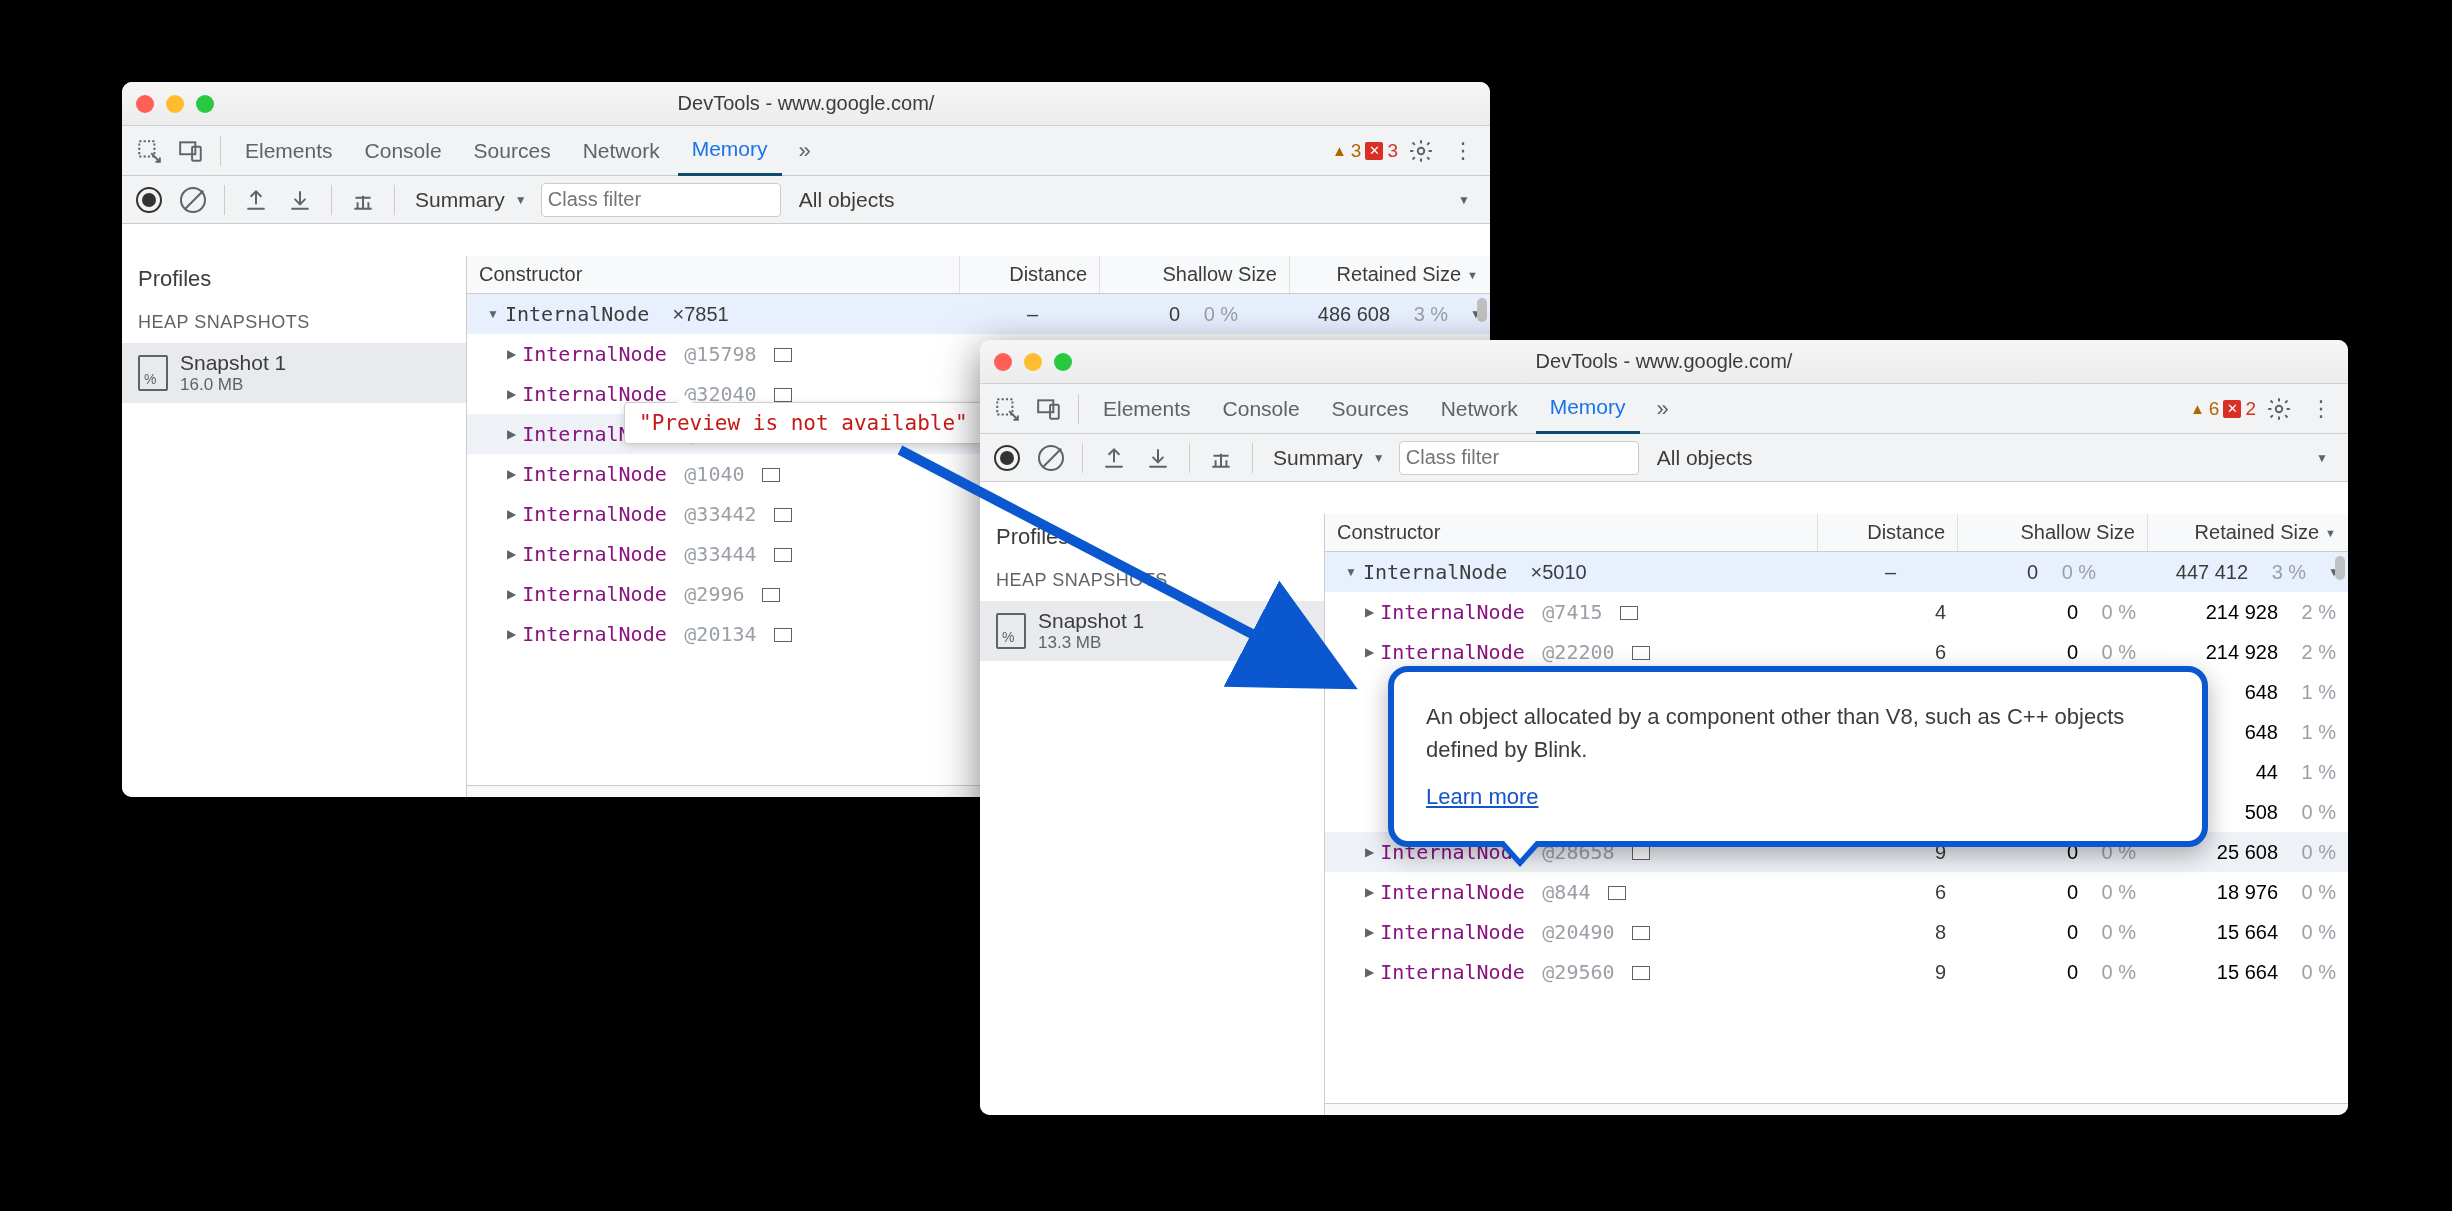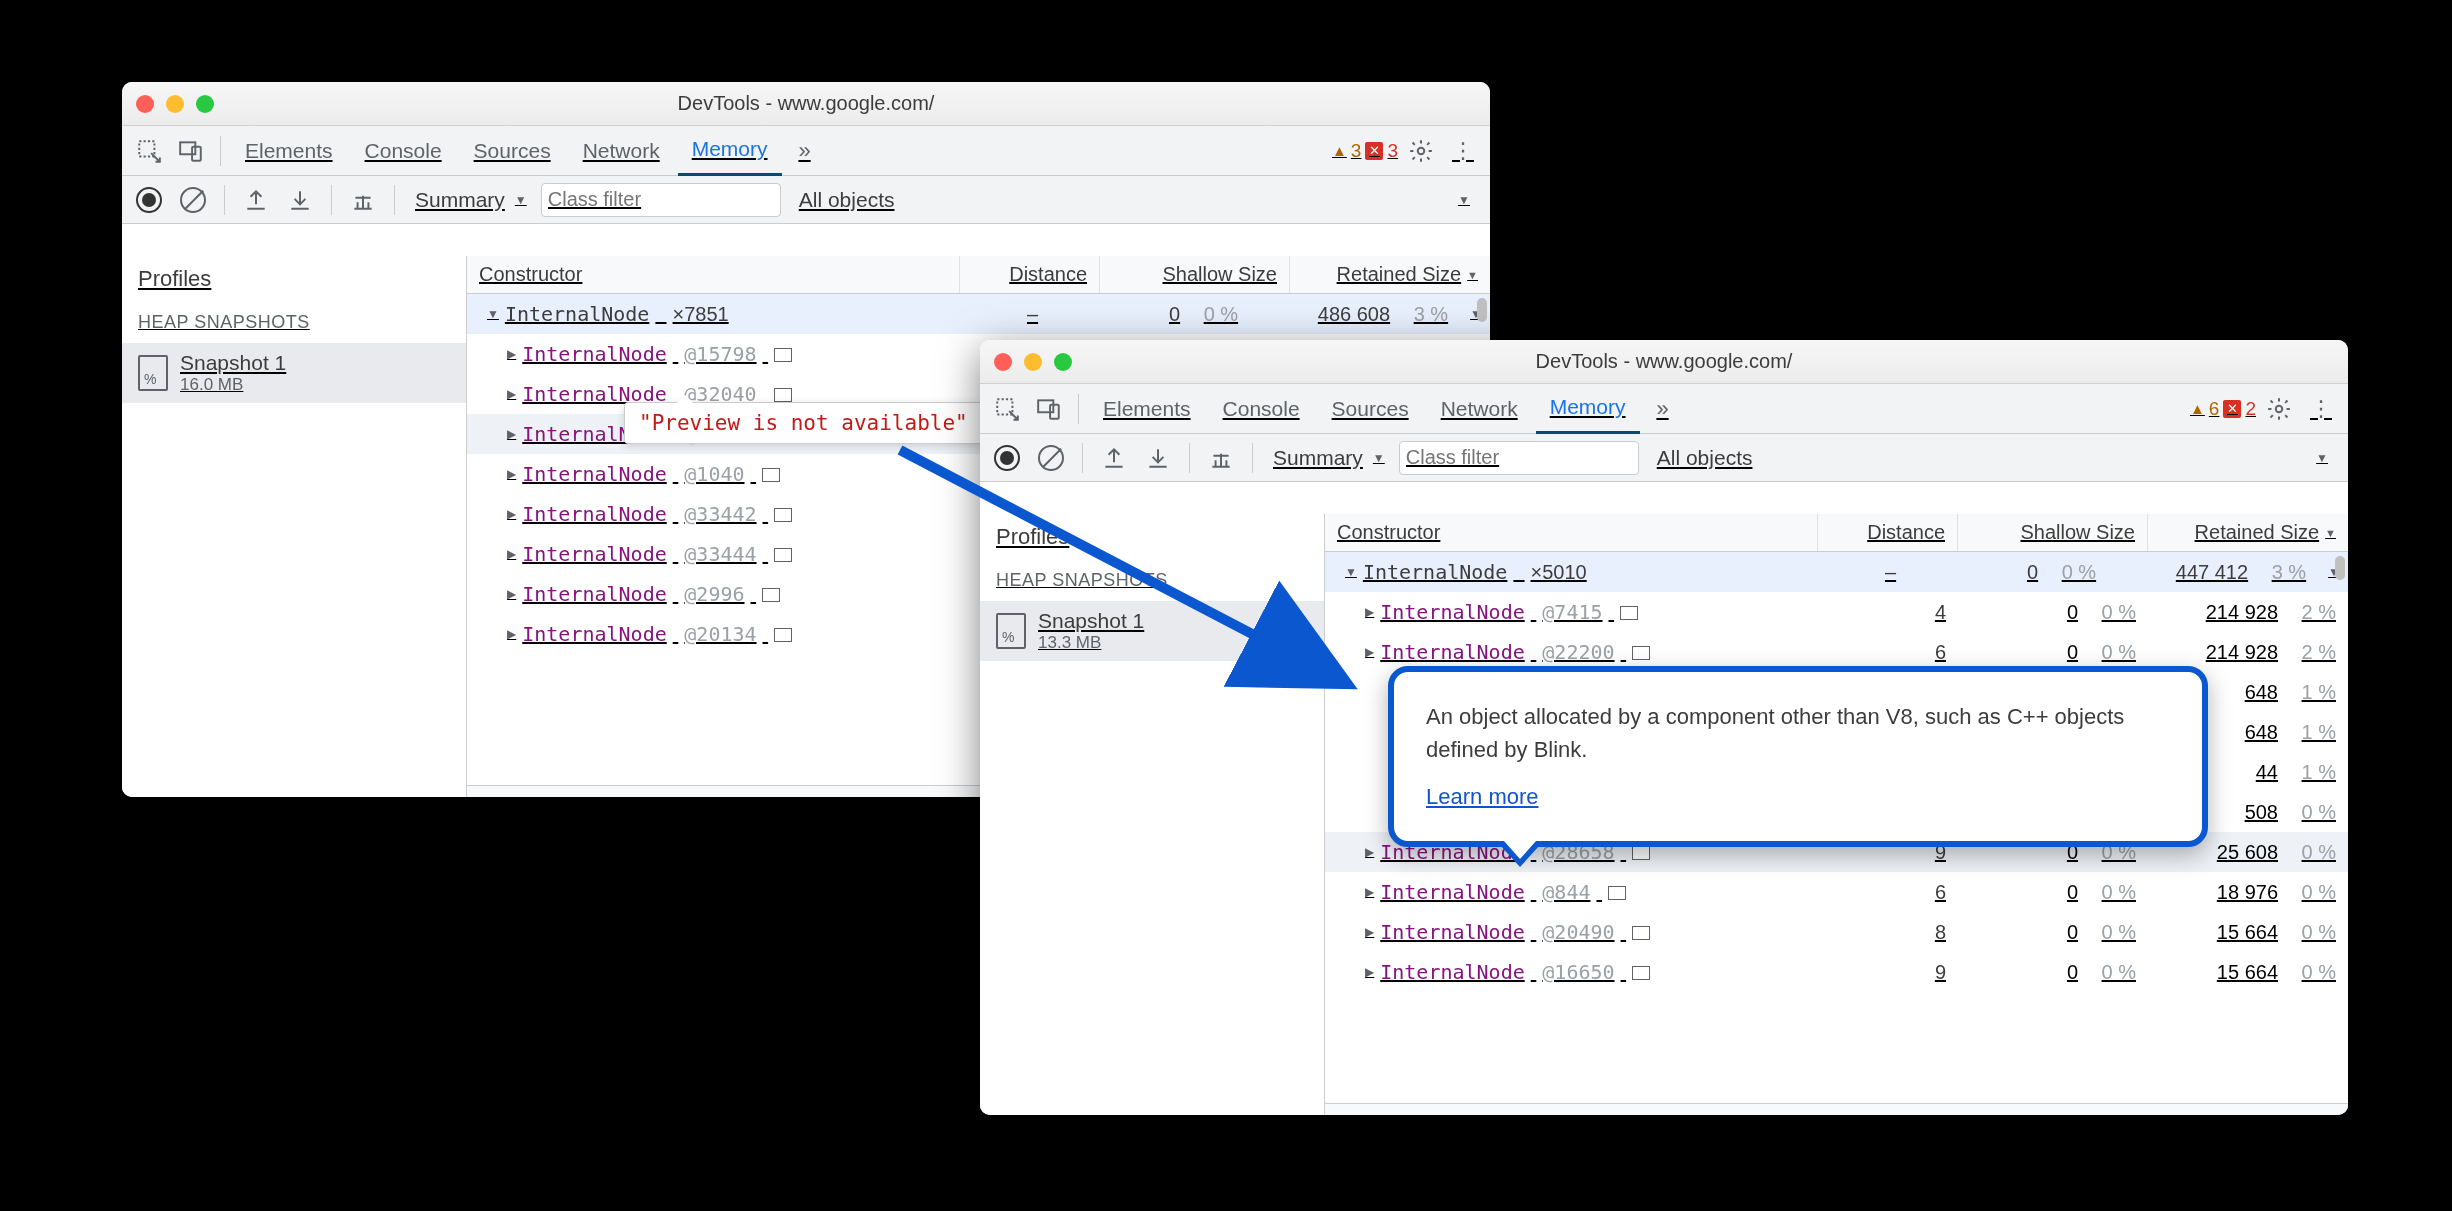--- a/index.html
+++ b/index.html
@@ -4,21 +4,20 @@
 <style>
 * { margin: 0; padding: 0; box-sizing: border-box; font-family: -apple-system, BlinkMacSystemFont, "Segoe UI", Helvetica, Arial, sans-serif; }
 body { background: #000; width: 2452px; height: 1211px; }
 
 .window {
   position: absolute;
   background: #fff;
   border-radius: 10px;
   overflow: hidden;
   box-shadow: 0 10px 40px rgba(0,0,0,0.5);
-  text-decoration: underline;
 }
 .w1 { left: 122px; top: 82px; width: 1368px; height: 715px; }
 .w2 { left: 980px; top: 340px; width: 1368px; height: 775px; }
 
 .titlebar {
   height: 44px;
   background: linear-gradient(#f6f6f6, #ececec);
   border-bottom: 1px solid #d0d0d0;
   display: flex;
   align-items: center;
@@ -521,21 +520,21 @@
           <div class="c2">
               <span>0</span>
               <span class="pct">0 %</span>
             </div>
           <div class="c3">
               <span>15 664</span>
               <span class="pct">0 %</span>
             </div>
         </div>
         <div class="row">
-          <div class="c0" style="padding-left:40px;"><span class="tri right"></span><span class="mono purple">InternalNode</span>&nbsp;<span class="mono atid">@16650</span>&nbsp;<span class="box-icon"></span></div>
+          <div class="c0" style="padding-left:40px;"><span class="tri right"></span><span class="mono purple">InternalNode</span>&nbsp;<span class="mono atid">@29560</span>&nbsp;<span class="box-icon"></span></div>
           <div class="c1">9</div>
           <div class="c2">
               <span>0</span>
               <span class="pct">0 %</span>
             </div>
           <div class="c3">
               <span>15 664</span>
               <span class="pct">0 %</span>
             </div>
         </div>

